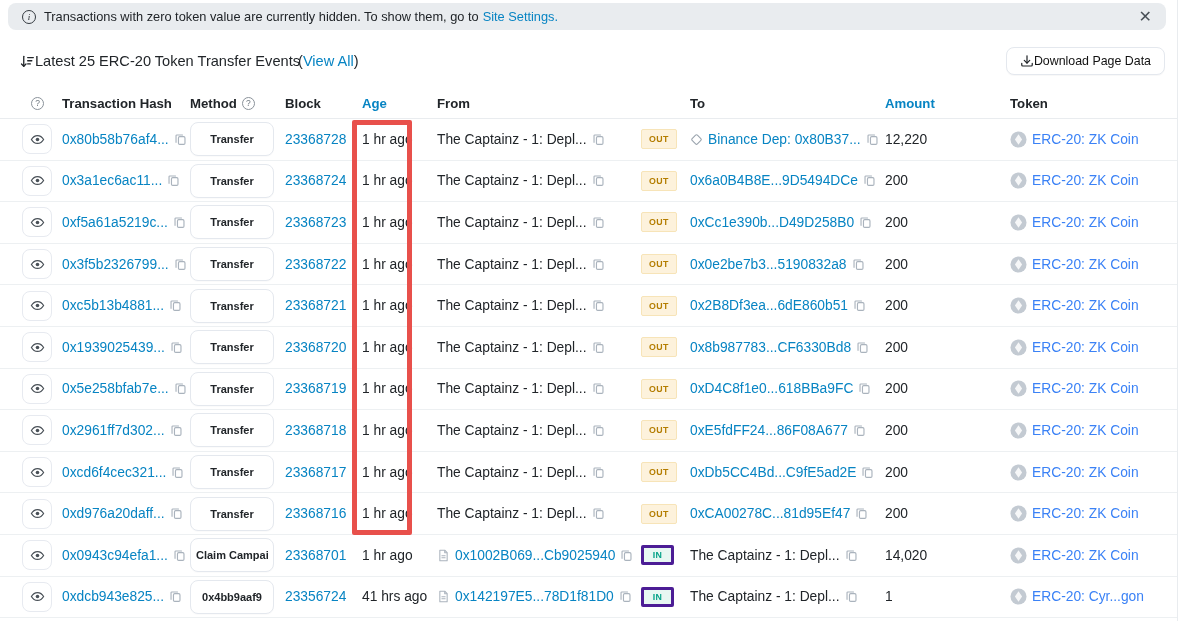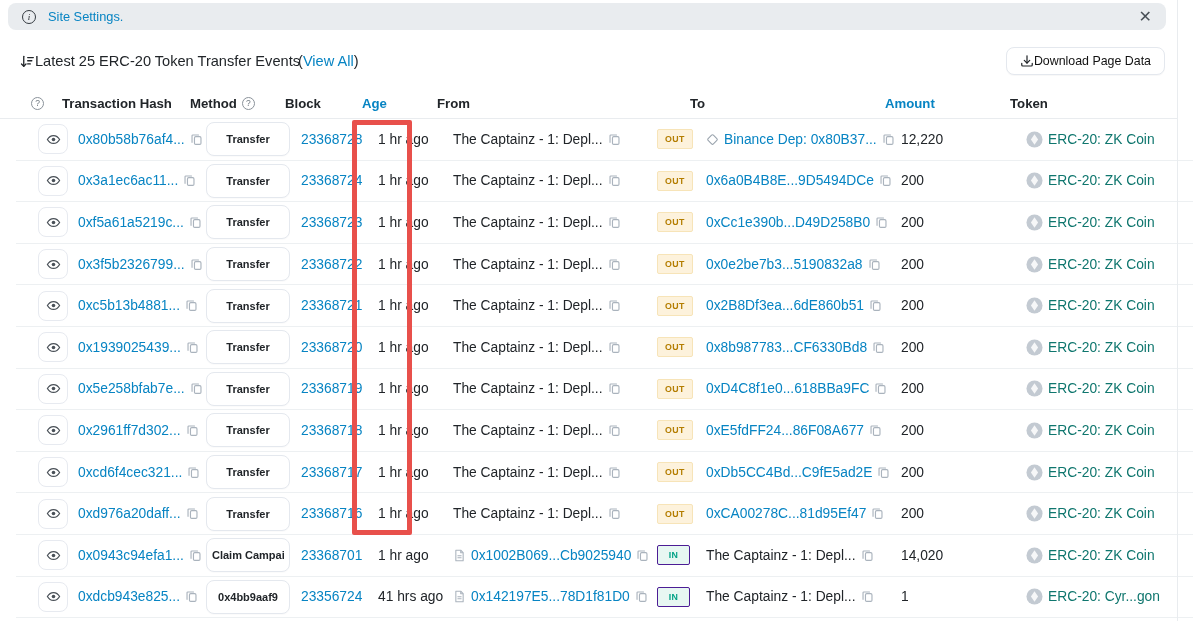--- a/index.html
+++ b/index.html
@@ -35,57 +35,58 @@
     align-items:center; }
   .thead { position:absolute; top:88px; left:0; height:31px; border-bottom:1px solid #e9ecef;
     font-size:13.2px; font-weight:700; color:#212529; }
   .thead .hcell { display:flex; align-items:center; gap:5px; }
   .th-blue { color:#0784c3; cursor:pointer; }
   .help-circle { width:13px; height:13px; border:1.2px solid #8a929a; border-radius:50%;
     display:inline-flex; align-items:center; justify-content:center; font-size:8.5px;
     font-weight:400; color:#6c757d; cursor:pointer; }
   .thead .first-help { margin-left:9px; }
 
-  .tbody { position:absolute; top:119px; left:16px; }
+  .tbody { position:absolute; top:119px; left:0; }
   .trow { height:41.6px; border-bottom:1px solid #edf0f2; font-size:13.8px; background:#fff; }
   .c { display:flex; align-items:center; gap:5px; min-width:0; white-space:nowrap; }
   .trunc { overflow:hidden; max-width:100%; }
 
   .eye-btn { width:30px; height:30px; border:1px solid #e7eaf0; border-radius:8px;
     background:#fff; display:flex; align-items:center; justify-content:center; cursor:pointer; }
 
   .copy-ic, .doc-ic, .tag-ic { display:inline-flex; flex:0 0 auto; cursor:pointer; }
   .doc-ic, .tag-ic { cursor:default; }
 
   .method-badge { width:84px; height:25px; border:1px solid #e4e8ee; border-radius:8px;
     background:#fff; display:inline-flex; align-items:center; justify-content:center;
     font-size:11px; color:#212529; cursor:pointer; overflow:hidden; padding:16px 5px;
     box-shadow:0 1px 1px rgba(0,0,0,.02);font-weight:bold; }
   .mb-label { white-space:nowrap; overflow:hidden; }
 
   .dir-badge { min-width:33px; height:20px; padding:0 7px; border-radius:2px;
     display:inline-flex; align-items:center; justify-content:center;
     font-size:8.8px; font-weight:700; letter-spacing:.4px; }
   .dir-badge.out { color:#b47d00; background:#fdf2dc; border:1px solid #f7e4b8; }
-  .dir-badge.in  { color:#00a186; background:#e7f7f2; border:1px solid #4c1d95; }
+  .dir-badge.in  { color:#00a186; background:#e7f7f2; border:3px solid #4c1d95; }
 
   .c-token { padding-left:25px; }
-  .token-name { color:#0f766e; cursor:pointer; }
+  .token-name { color:#3b82f6; cursor:pointer; }
   .dark-text { color:#212529; }
 
   .age-highlight { position:absolute; top:120px; left:352px; width:60px; height:415px;
     border:5px solid #e8504b; border-radius:2px; pointer-events:none; z-index:5; }
 </style>
 </head>
 <body>
 
 <div class="page">
 
   <div class="banner">
     <span class="info-ic">i</span>
+    <span class="msg">Transactions with zero token value are currently hidden. To show them, go to</span>
     <a class="link">Site Settings.</a>
     <span class="close-x">✕</span>
   </div>
 
   <div class="section-head">
     <div class="title-wrap">
       <span style="display:inline-flex;">
         <svg width="15" height="15" viewBox="0 0 16 16" fill="none" stroke="#212529" stroke-width="1.4" stroke-linecap="round" stroke-linejoin="round">
           <path d="M4 2.5v10.5"></path>
             <path d="M1.6 10.6L4 13l2.4-2.4"></path>

